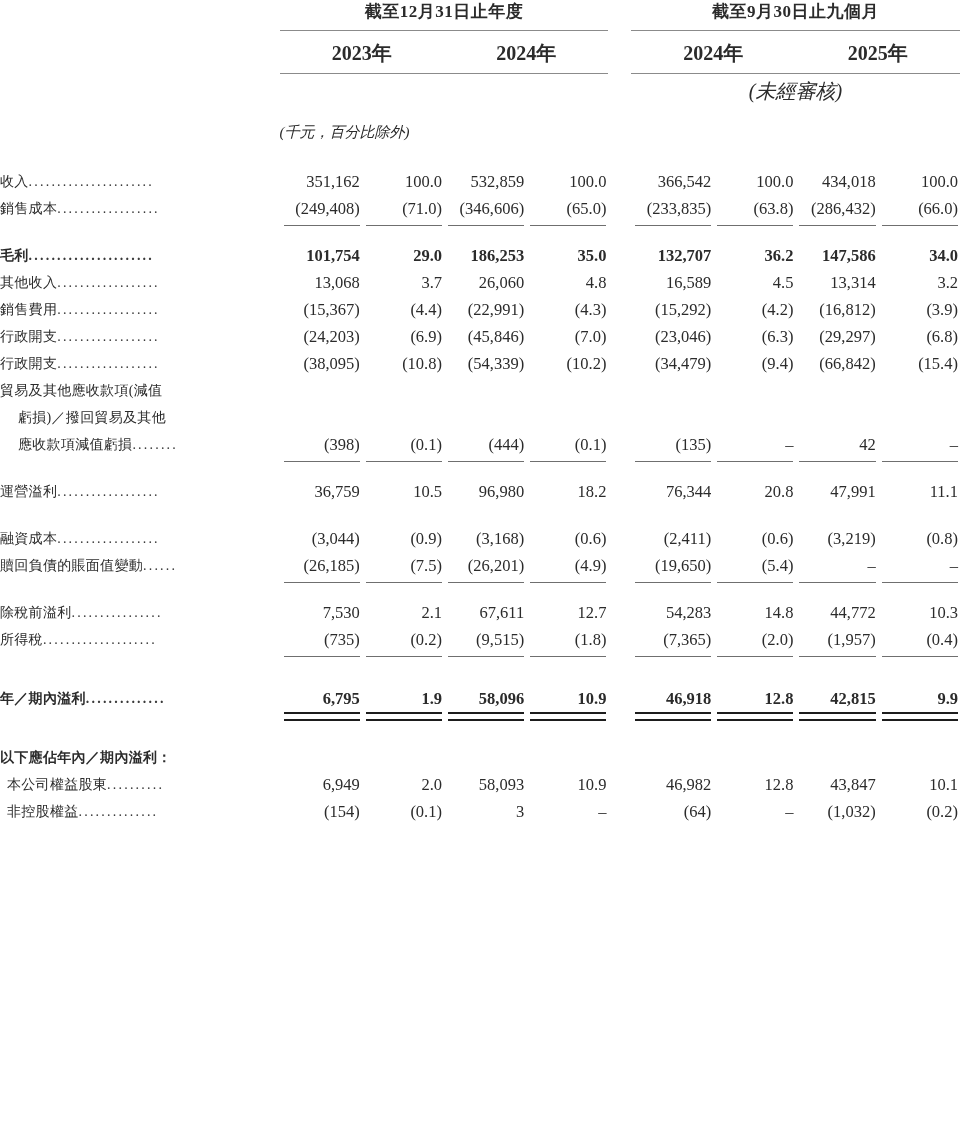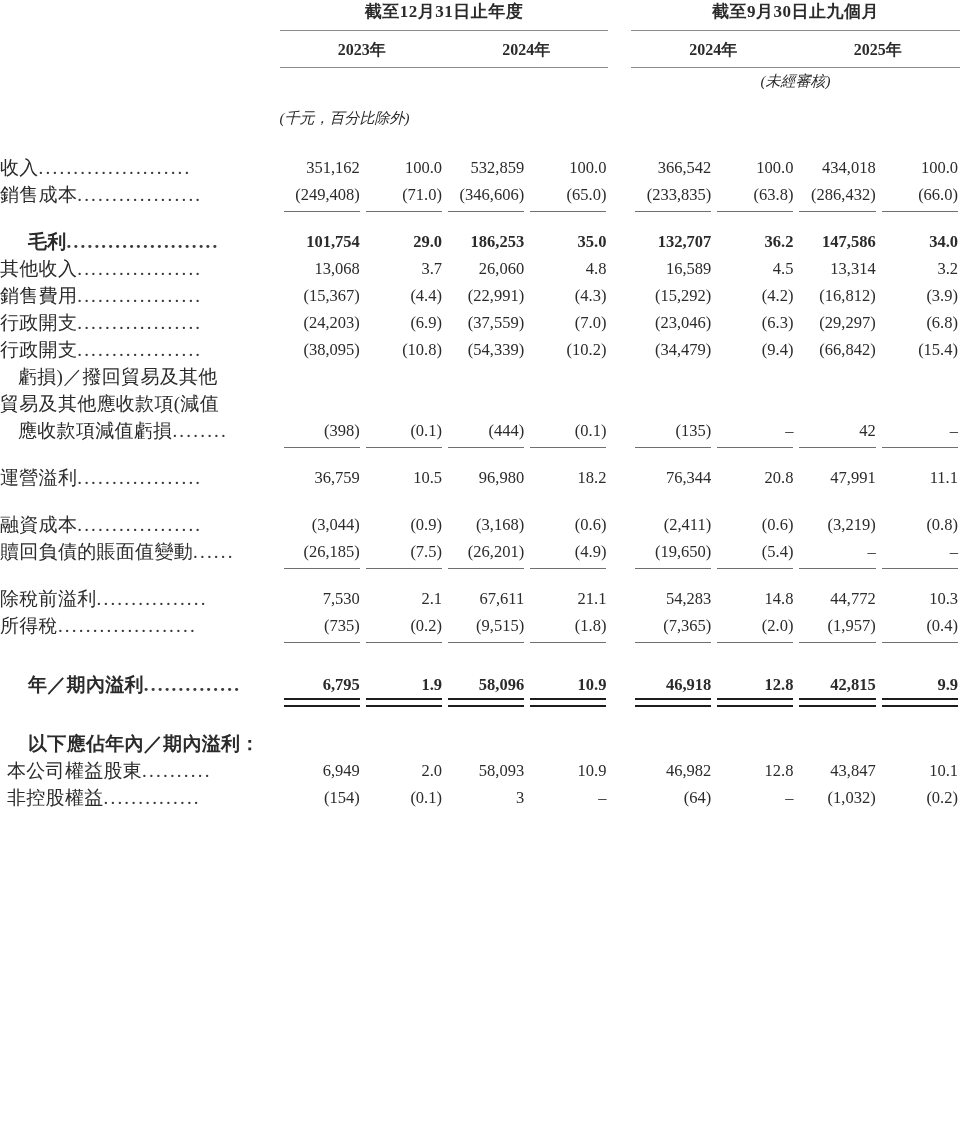--- a/index.html
+++ b/index.html
@@ -55,66 +55,66 @@
     height: 1px;
     padding: 0;
   }
   .rule-grp > div {
     height: 1px;
     background: #8b8b8b;
     width: 100%;
   }
   .yr-title {
     text-align: center;
-    font-size: 16px;
+    font-size: 20px;
     font-weight: bold;
     padding-top: 9px;
     padding-bottom: 6px;
     white-space: nowrap;
   }
   .rule-yr > div {
     height: 1px;
     background: #8b8b8b;
     width: 100%;
   }
   .unit-head {
     text-align: center;
     font-size: 16px;
     font-style: italic;
     font-family: "Liberation Serif", "DejaVu Serif", serif;
     padding-top: 9px;
     white-space: nowrap;
   }
   .unaudited {
     text-align: center;
-    font-size: 15px;
+    font-size: 20px;
     font-style: italic;
     padding-top: 4px;
     white-space: nowrap;
   }
   .basis-note {
     font-size: 15px;
     font-style: italic;
     padding-top: 18px;
     padding-bottom: 6px;
     white-space: nowrap;
   }
 
   
   .lbl {
-    font-size: 19px;
+    font-size: 14px;
     line-height: 27px;
     white-space: nowrap;
     padding-right: 6px;
     letter-spacing: 0.3px;
   }
   .lbl .leader { letter-spacing: 2.2px; color: #3a3a3a; }
   .lbl.indent1 { padding-left: 7px; }
   .lbl.cont { padding-left: 18px; }
-  .lbl.bold { font-weight: bold; padding-left: 28px; }
+  .lbl.bold { font-weight: bold; }
 
   .num {
     text-align: right;
     font-size: 16.5px;
     line-height: 27px;
     white-space: nowrap;
     padding-right: 2px;
     font-family: "Liberation Serif", "DejaVu Serif", serif;
   }
   .num.bold { font-weight: bold; }
@@ -289,21 +289,21 @@
       <td class="num">(15,292)</td>
       <td class="num">(4.2)</td>
       <td class="num">(16,812)</td>
       <td class="num">(3.9)</td>
     </tr>
 
     <tr>
       <td class="lbl"><span>行政開支</span><span class="leader">..................</span></td>
       <td class="num">(24,203)</td>
       <td class="num">(6.9)</td>
-      <td class="num">(37,559)</td>
+      <td class="num">(45,846)</td>
       <td class="num">(7.0)</td>
       <td></td>
       <td class="num">(23,046)</td>
       <td class="num">(6.3)</td>
       <td class="num">(29,297)</td>
       <td class="num">(6.8)</td>
     </tr>
 
     <tr>
       <td class="lbl"><span>行政開支</span><span class="leader">..................</span></td>
@@ -312,25 +312,25 @@
       <td class="num">(54,339)</td>
       <td class="num">(10.2)</td>
       <td></td>
       <td class="num">(34,479)</td>
       <td class="num">(9.4)</td>
       <td class="num">(66,842)</td>
       <td class="num">(15.4)</td>
     </tr>
 
     <tr>
+      <td class="lbl">貿易及其他應收款項(減值</td>
+      <td colspan="9"></td>
+    </tr>
+    <tr>
       <td class="lbl cont">虧損)／撥回貿易及其他</td>
-      <td colspan="9"></td>
-    </tr>
-    <tr>
-      <td class="lbl">貿易及其他應收款項(減值</td>
       <td colspan="9"></td>
     </tr>
     <tr>
       <td class="lbl cont"><span>應收款項減值虧損</span><span class="leader">........</span></td>
       <td class="num ul">(398)</td>
       <td class="num ul">(0.1)</td>
       <td class="num ul">(444)</td>
       <td class="num ul">(0.1)</td>
       <td></td>
       <td class="num ul">(135)</td>
@@ -388,21 +388,21 @@
 
     <tr class="spacer">
           <td colspan="10"></td>
         </tr>
 
     <tr>
       <td class="lbl"><span>除稅前溢利</span><span class="leader">................</span></td>
       <td class="num">7,530</td>
       <td class="num">2.1</td>
       <td class="num">67,611</td>
-      <td class="num">21.1</td>
+      <td class="num">12.7</td>
       <td></td>
       <td class="num">54,283</td>
       <td class="num">14.8</td>
       <td class="num">44,772</td>
       <td class="num">10.3</td>
     </tr>
 
     <tr>
       <td class="lbl"><span>所得稅</span><span class="leader">....................</span></td>
       <td class="num ul">(735)</td>

